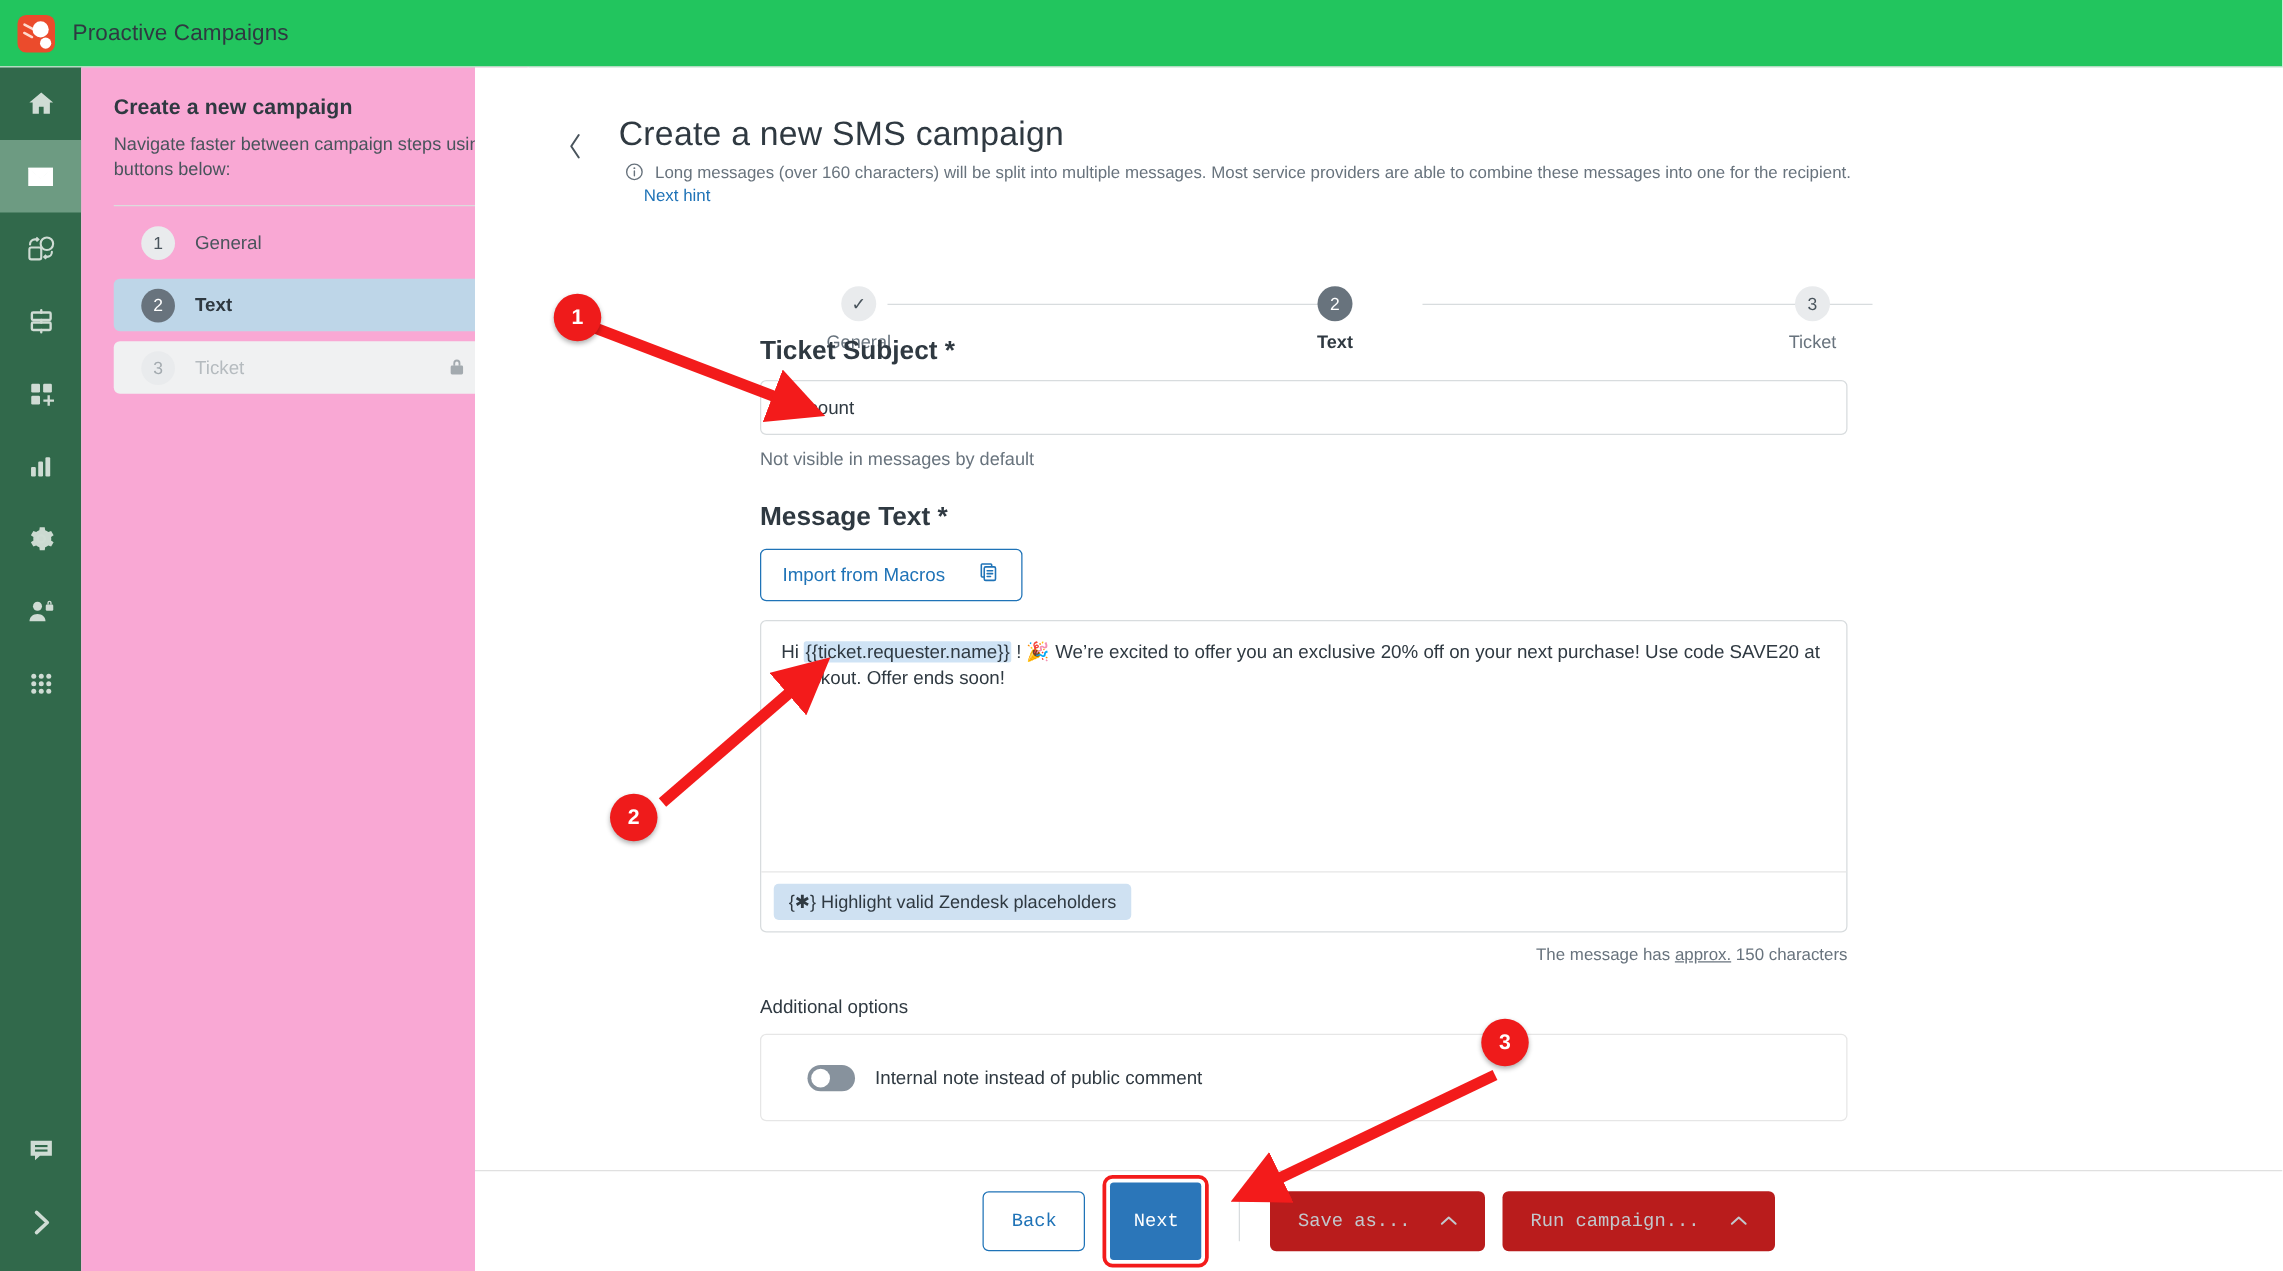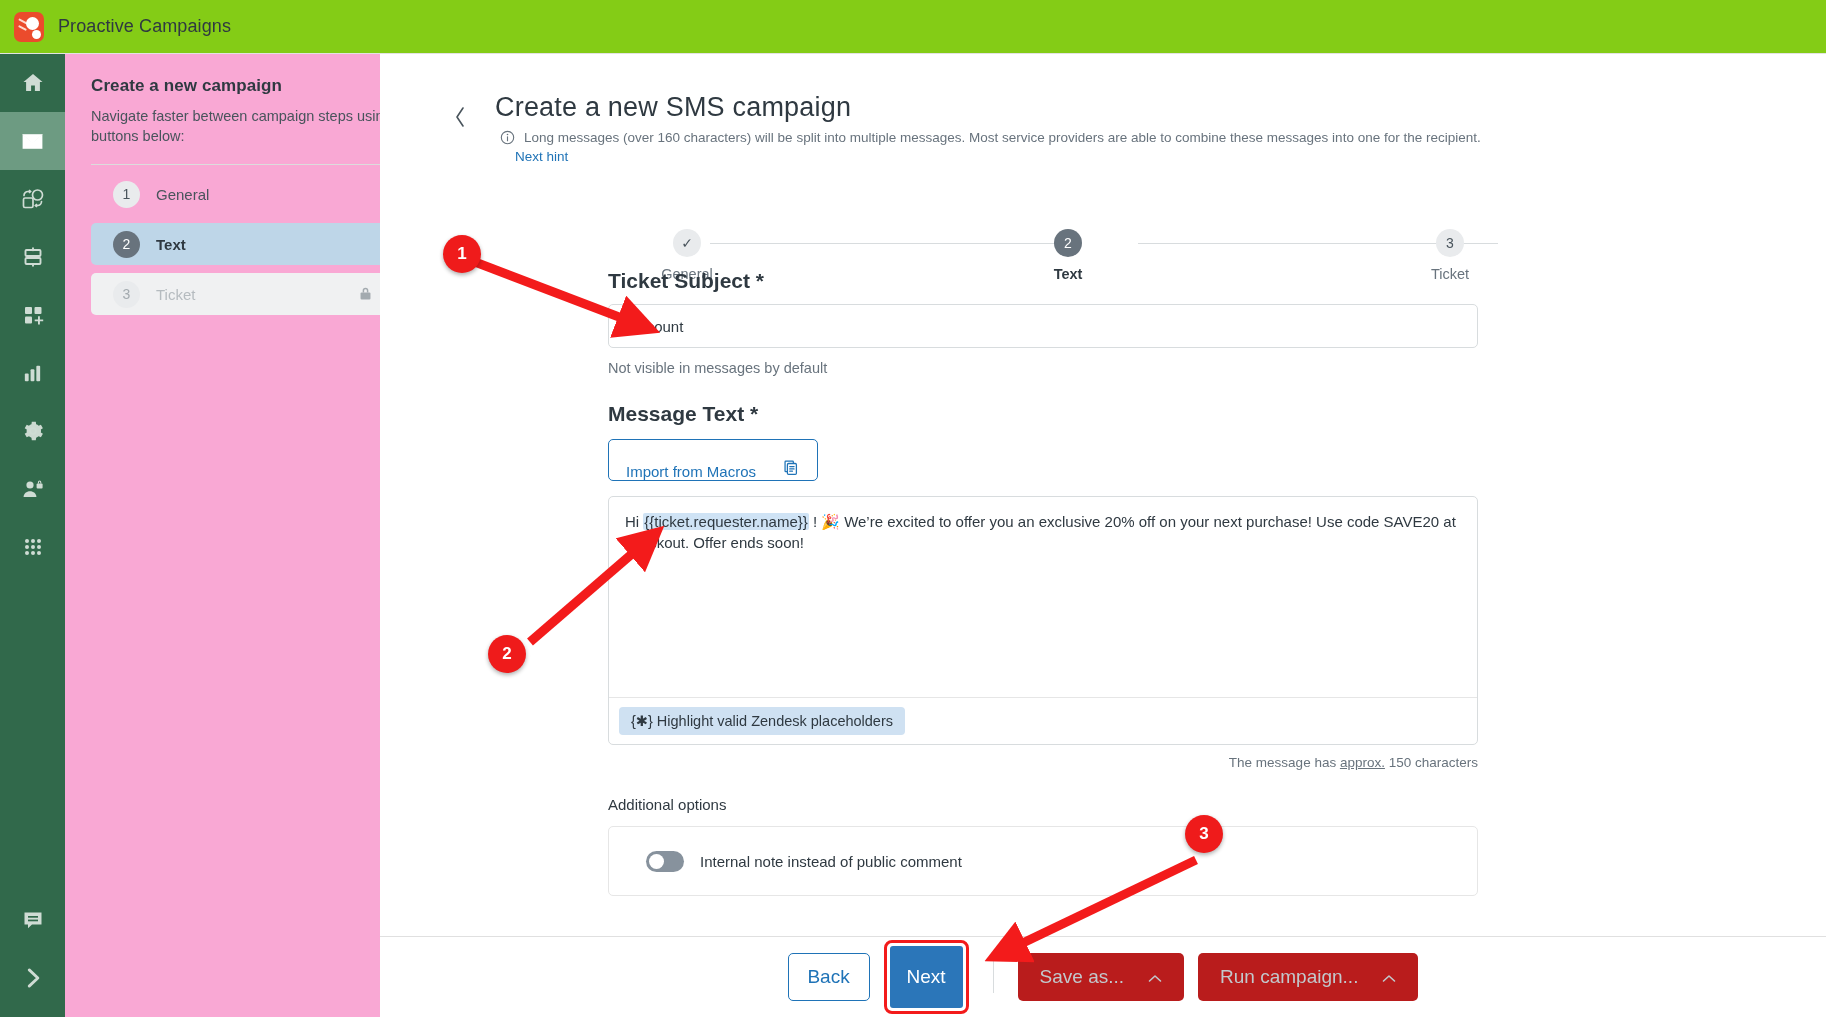--- a/index.html
+++ b/index.html
@@ -7,21 +7,21 @@
     width: 1826px; height: 1017px;
     font-family: "Liberation Sans", sans-serif;
     background: #ffffff;
     overflow: hidden;
   }
   #app { position: relative; width: 1826px; height: 1017px; }
 
   
   .topbar {
     position: absolute; left: 0; top: 0; width: 1826px; height: 54px;
-    background: #84cc16; border-bottom: 1px solid #e3e3e3;
+    background: #22c55e; border-bottom: 1px solid #e3e3e3;
     display: flex; align-items: center; padding-left: 14px;
   }
   .app-logo {
     width: 30px; height: 30px; border-radius: 7px;
     background: #eb4b2c; position: relative; flex: none;
     overflow: hidden;
   }
   .app-logo .dot {
     position: absolute; width: 13px; height: 13px; border-radius: 50%;
     background: #ffffff; right: 5px; top: 5px;
@@ -138,21 +138,21 @@
   .flabel { font-size: 21px; color: #2f3941; font-weight: 700; }
   .tinput {
     margin-top: 11px; width: 870px; height: 44px; border: 1px solid #d8dcde;
     border-radius: 5px; padding: 0 16px; font-size: 15px; color: #2f3941;
     font-family: "Liberation Sans", sans-serif; background: #ffffff;
     display: flex; align-items: center;
   }
   .fhelp { margin-top: 12px; font-size: 14.5px; color: #68737d; }
 
   .macro-btn {
-    margin-top: 13px; display: inline-flex; align-items: flex-end; gap: 26px;
+    margin-top: 13px; display: inline-flex; align-items: center; gap: 26px;
     height: 42px; padding: 0 17px; border: 1px solid #1f73b7; border-radius: 5px;
     color: #1f73b7; font-size: 15px; background: #ffffff; cursor: pointer;
   }
 
   .editor {
     margin-top: 15px; width: 870px; border: 1px solid #d8dcde; border-radius: 5px;
     background: #ffffff;
   }
   .editor-body {
     height: 200px; padding: 14px 16px; font-size: 15px; color: #2f3941;
@@ -190,23 +190,23 @@
   }
   .toggle-label { margin-left: 16px; font-size: 15px; color: #2f3941; text-align: right; }
 
   
   .actionbar {
     position: absolute; left: 380px; bottom: 0; width: 1446px; height: 81px;
     background: #ffffff; border-top: 1px solid #e0e0e0;
     display: flex; align-items: center; justify-content: center; gap: 14px;
   }
   .btn {
-    height: 48px; border-radius: 5px; font-size: 19px; cursor: pointer;
+    height: 48px; border-radius: 5px; font-size: 15px; cursor: pointer;
     display: inline-flex; align-items: center; justify-content: center;
-    font-family: Liberation Sans, sans-serif;
+    font-family: Liberation Mono, monospace;
   }
   .btn-back {
     width: 82px; border: 1px solid #1f73b7; color: #1f73b7; background: #ffffff;
   }
   .btn-next-wrap {
     position: relative; padding: 3px; border: 3px solid #f31b1b; border-radius: 8px;
   }
   .btn-next {
     width: 73px; height: 62px; background: #2b76b9; color: #ffffff; border: none;
     border-radius: 3px;

